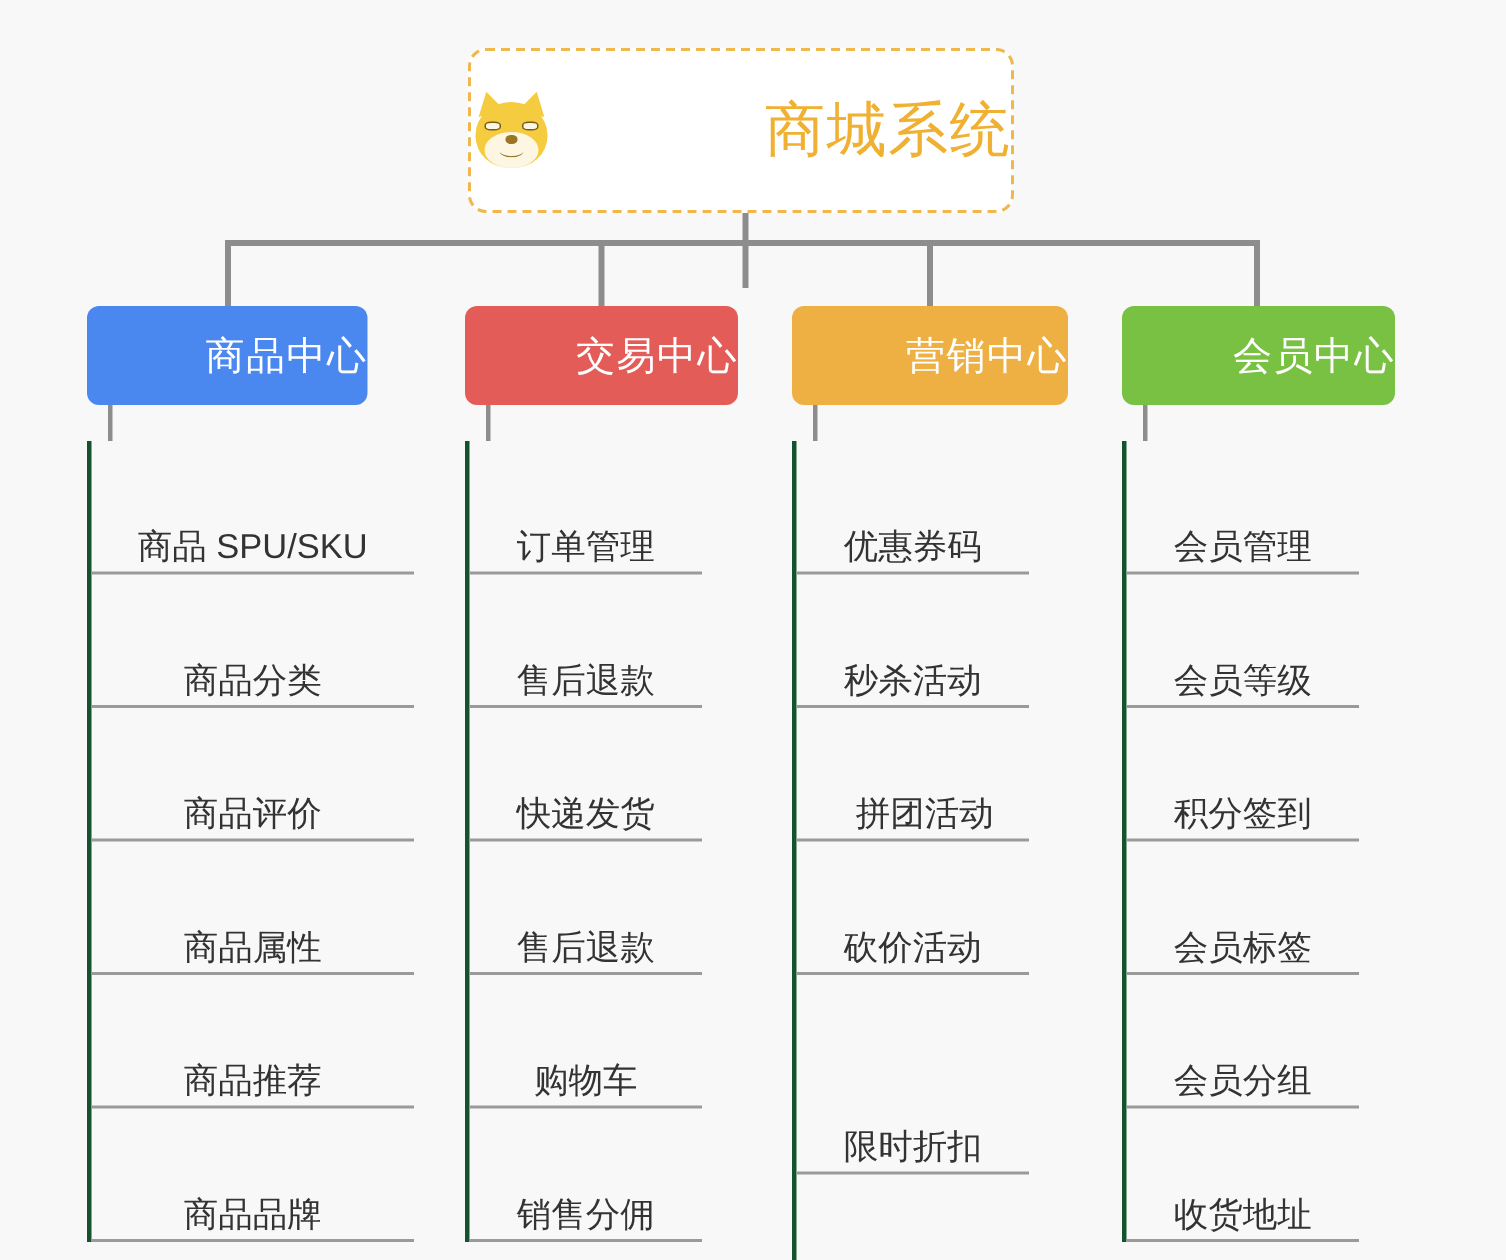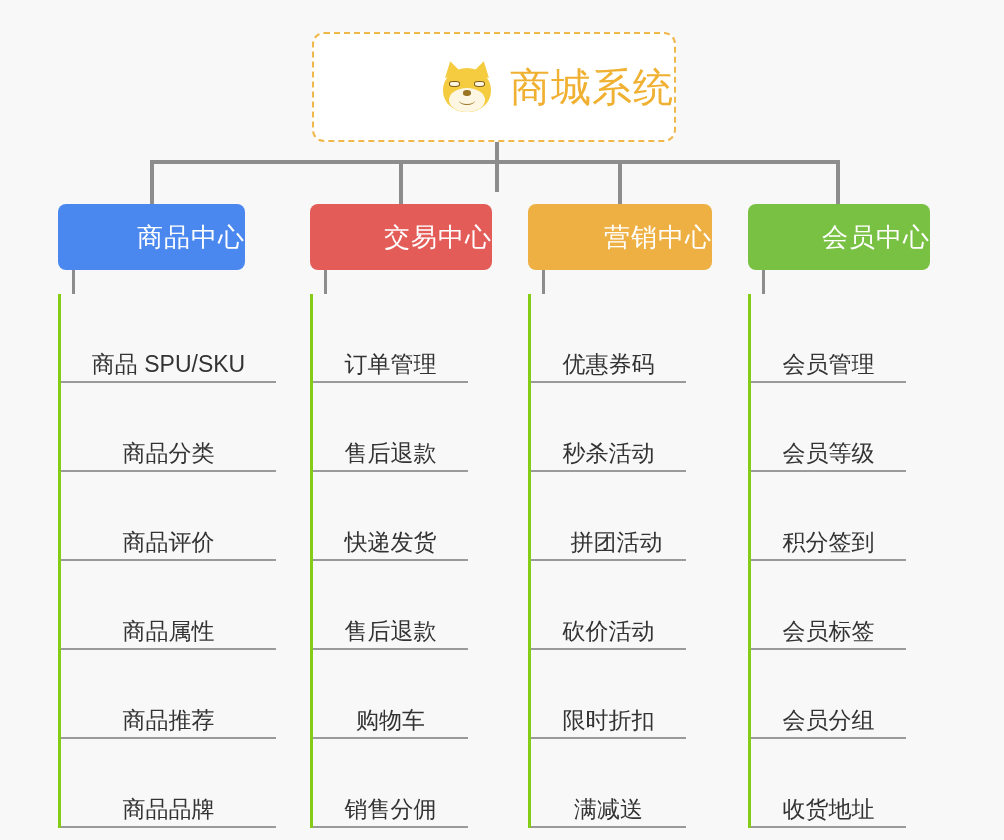--- a/index.html
+++ b/index.html
@@ -25,21 +25,21 @@
     left: 312px;
     top: 32px;
     width: 364px;
     height: 110px;
     box-sizing: border-box;
     background: #ffffff;
     border: 2px dashed #f0b74a;
     border-radius: 12px;
     display: flex;
     align-items: center;
-    justify-content: flex-end;
+    justify-content: space-between;
     gap: 16px;
   }
   .root-icon {
     width: 54px;
     height: 54px;
     position: relative;
     flex: none;
   }
   .root-title {
     font-size: 40px;
@@ -118,21 +118,21 @@
     position: absolute;
     top: 66px;
     left: 14px;
     width: 3px;
     height: 24px;
     background: #8d8d8d;
   }
   .leaves {
     position: relative;
     margin-top: 24px;
-    border-left: 3px solid #84cc16;
+    border-left: 3px solid #14532d;
     padding-left: 0;
   }
   .leaf {
     box-sizing: border-box;
     height: 89px;
     border-bottom: 2px solid #9a9a9a;
     display: flex;
     align-items: flex-end;
     justify-content: center;
     padding-bottom: 4px;
@@ -236,21 +236,21 @@
           </div>
           <div class="leaf" style="width: 155px;">
             <span class="leaf-label">秒杀活动</span>
           </div>
           <div class="leaf" style="width: 155px; padding-left: 16px;">
             <span class="leaf-label">拼团活动</span>
           </div>
           <div class="leaf" style="width: 155px;">
             <span class="leaf-label">砍价活动</span>
           </div>
-          <div class="leaf" style="width: 155px;">
+          <div class="leaf" style="width: 155px; margin-top: 44px;">
             <span class="leaf-label">限时折扣</span>
           </div>
           <div class="leaf" style="width: 155px;">
             <span class="leaf-label">满减送</span>
           </div>
         </div>
       </div>
       <div class="column" style="left: 748px; width: 182px;">
         <div class="cat-box" style="background: rgb(121, 193, 66); width: 182px;">
           <span>会员中心</span>

